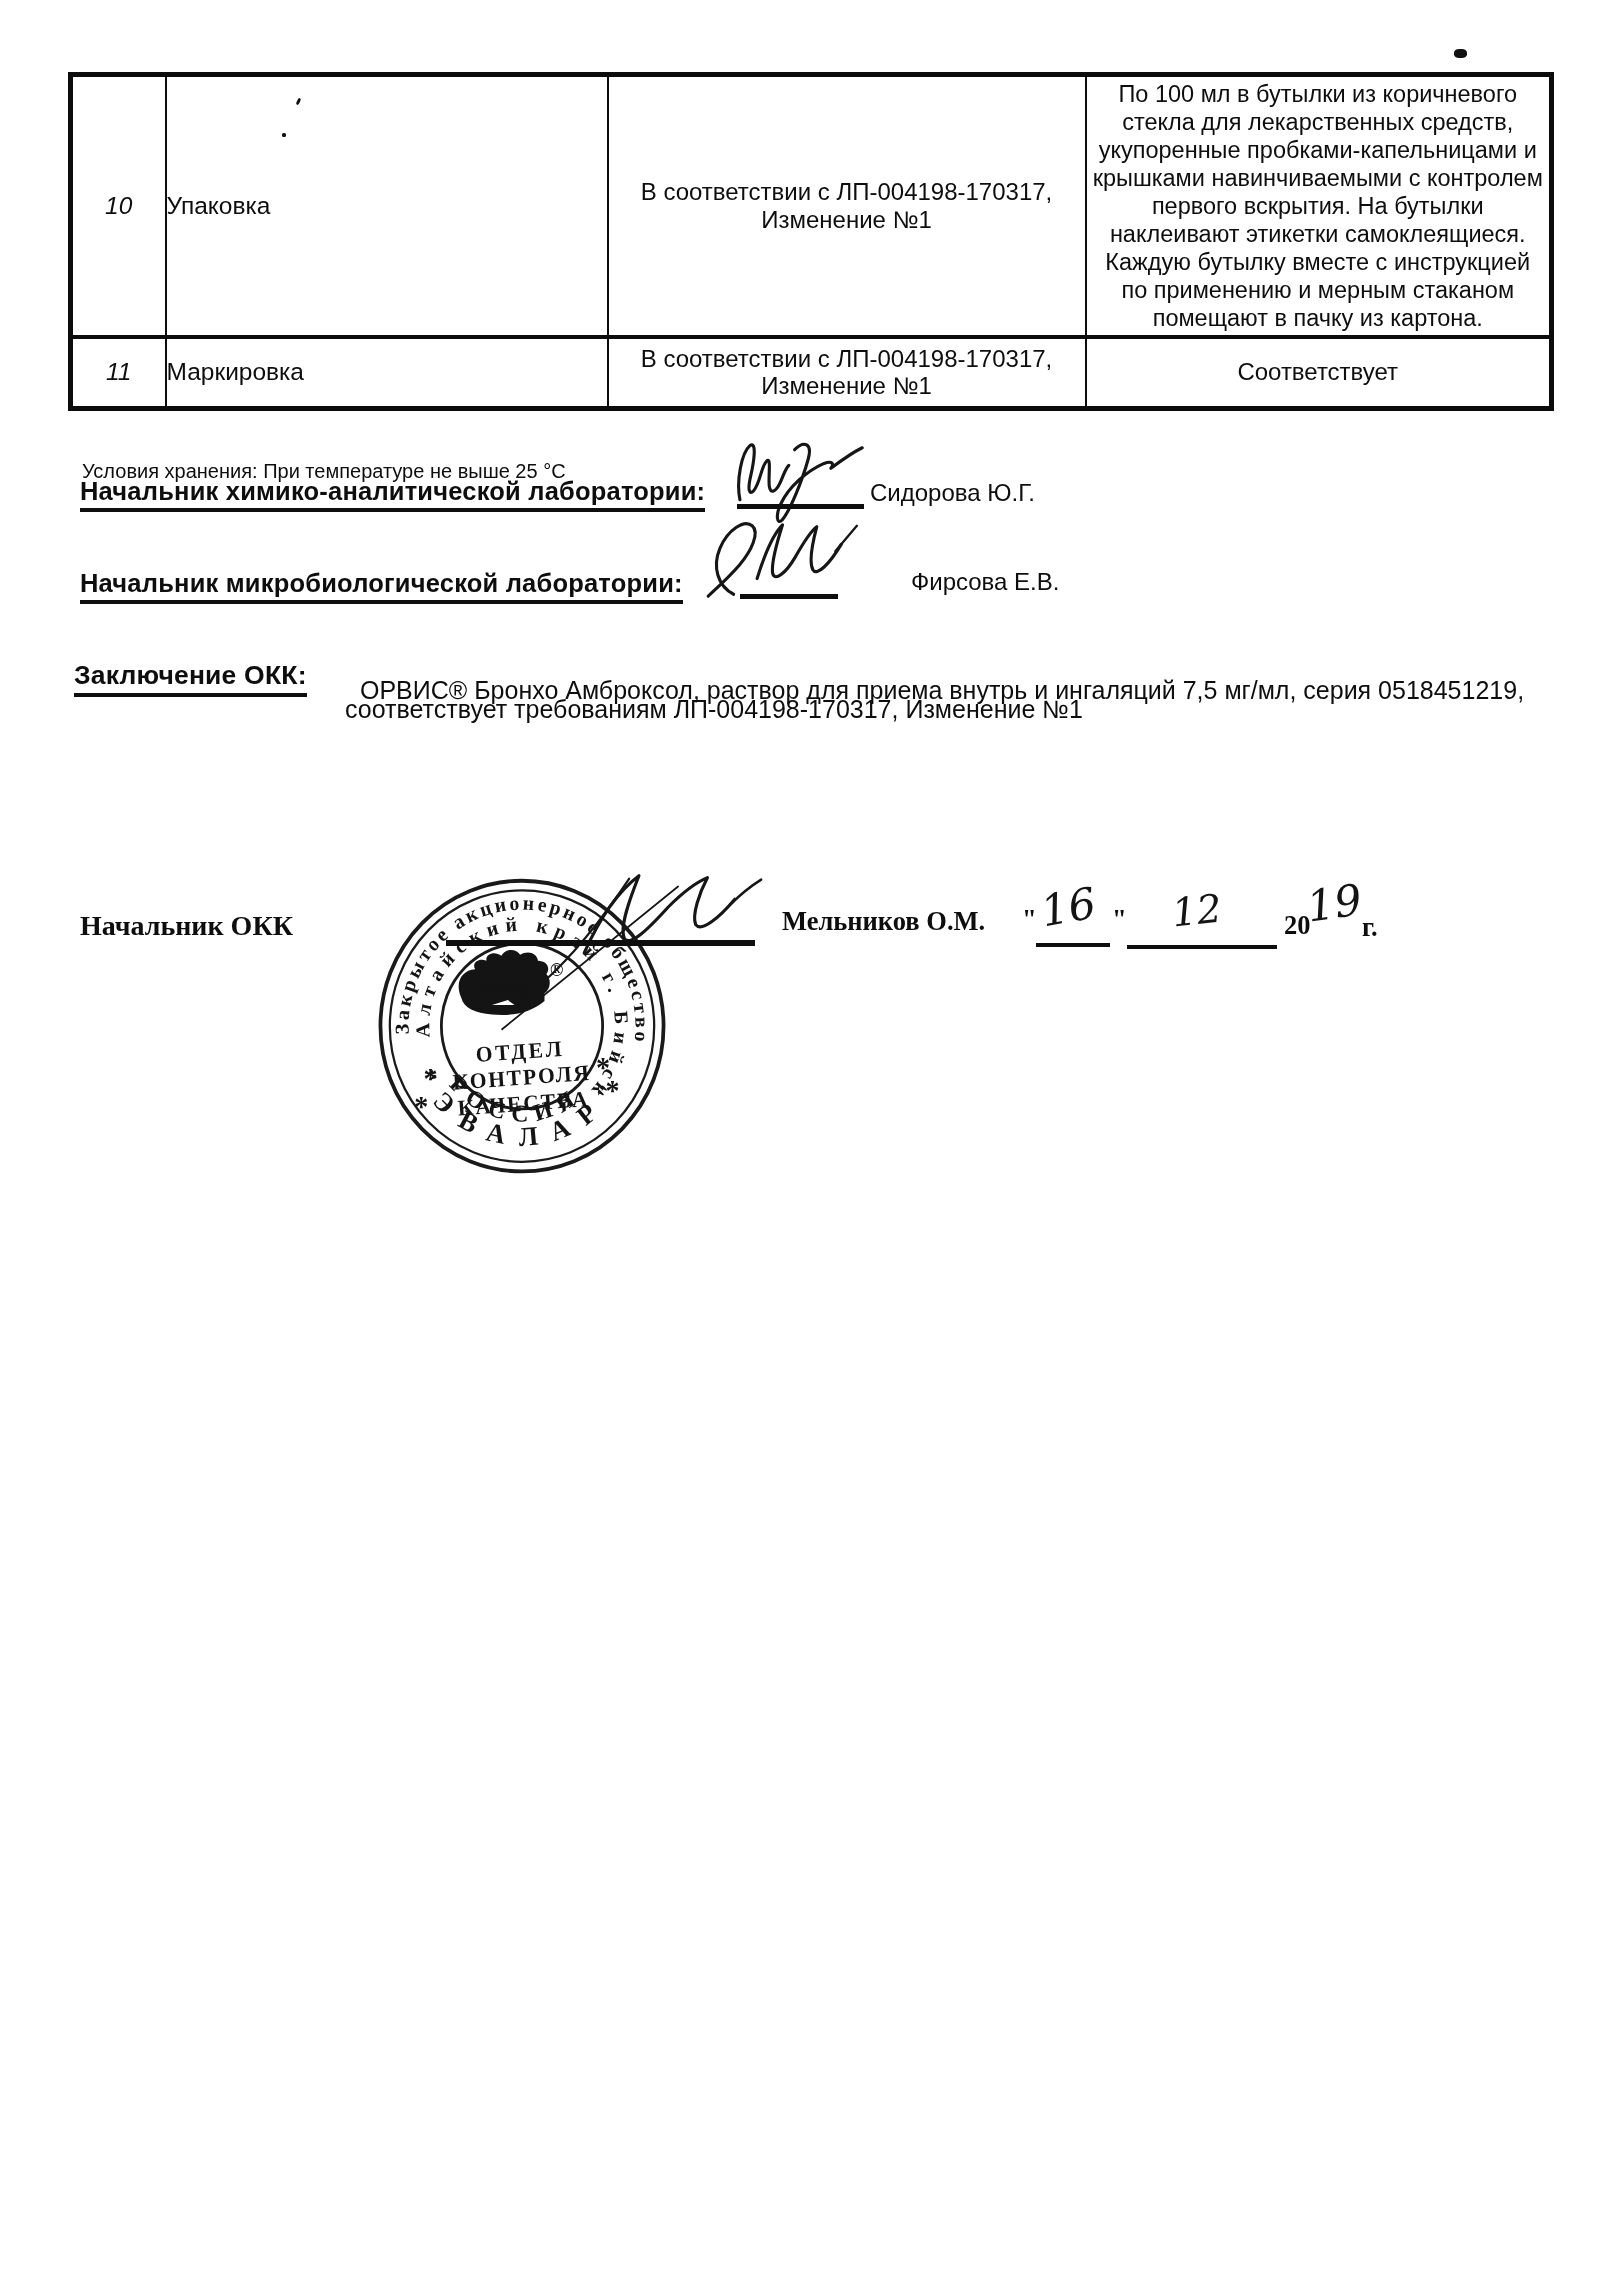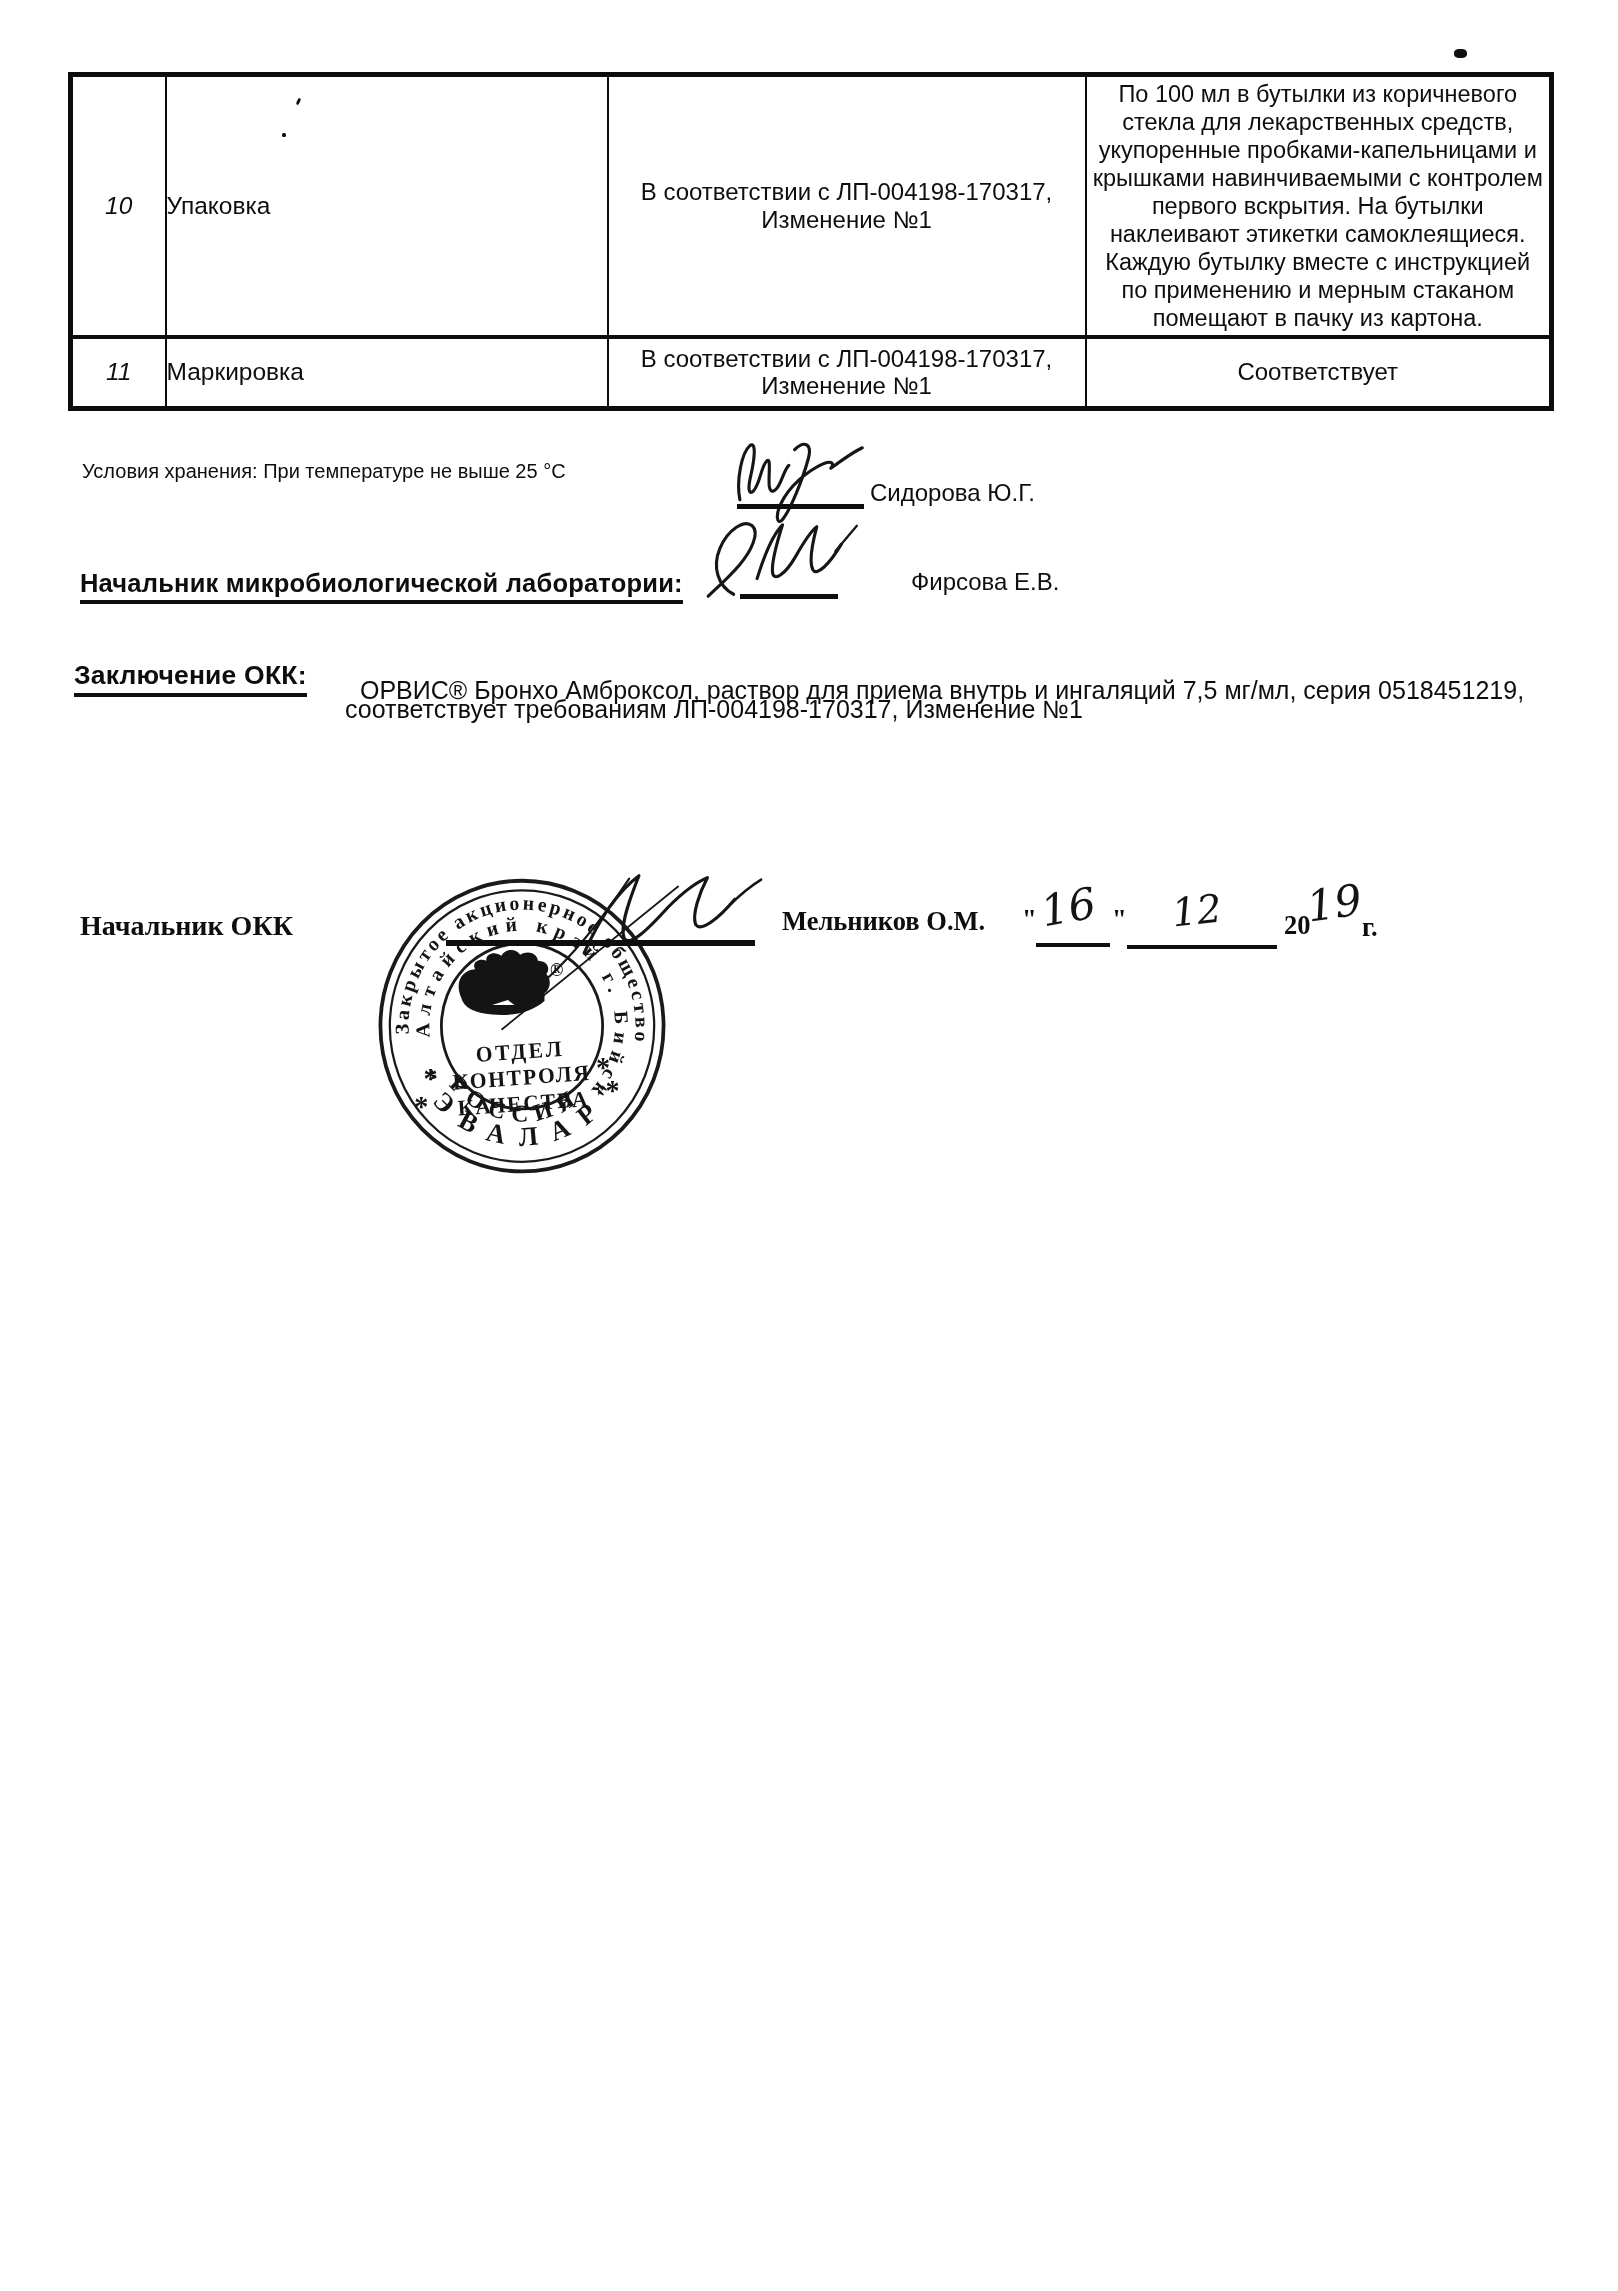--- a/index.html
+++ b/index.html
@@ -72,20 +72,21 @@
       <td class="cparam">Маркировка</td>
       <td class="creq">В соответствии с ЛП-004198-170317,
 Изменение №1</td>
       <td class="cres-mid">Соответствует</td>
     </tr>
   </tbody>
     </table>
 
   <div class="abs body-line" style="left:82px;top:417px;">Условия хранения: При температуре не выше 25 °С</div>
 
+  <div class="abs lbl" style="left:80px;top:478px;">Начальник химико-аналитической лаборатории:</div>
   <svg class="abs" style="left:733px;top:437px;" width="139" height="90" viewBox="0 0 142 92">
     <path class="ink" stroke-width="3.2" d="M7,64 C3,44 9,16 17,9 C25,3 21,27 18,40 C15,53 16,60 21,55 C28,47 29,28 35,24 C39,22 36,40 37,50 C38,59 44,56 48,47 C51,41 53,33 57,29"></path>
     <path class="ink" stroke-width="3.2" d="M63,13 C73,3 81,7 77,22 C71,44 58,76 50,85 C45,90 43,80 49,68 C57,51 75,35 93,27 C101,24 104,27 100,32 C108,26 120,17 132,11"></path>
   </svg>
   <div class="abs uline" style="left:737px;top:504px;width:127px;height:4.9px;"></div>
   <div class="abs name" style="left:870px;top:479px;">Сидорова Ю.Г.</div>
 
   <div class="abs lbl" style="left:80px;top:570px;">Начальник микробиологической лаборатории:</div>
   <svg class="abs" style="left:704px;top:516px;" width="159" height="90" viewBox="0 0 162 92">
     <path class="ink" stroke-width="3.2" d="M30,80 C14,72 8,52 16,33 C24,14 41,3 49,10 C57,17 48,36 36,50 C24,64 10,76 4,82"></path>

